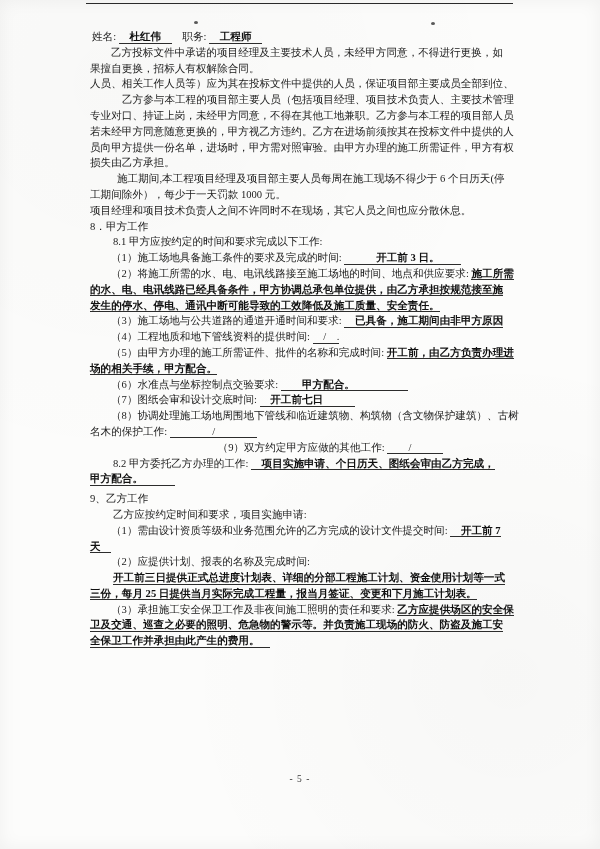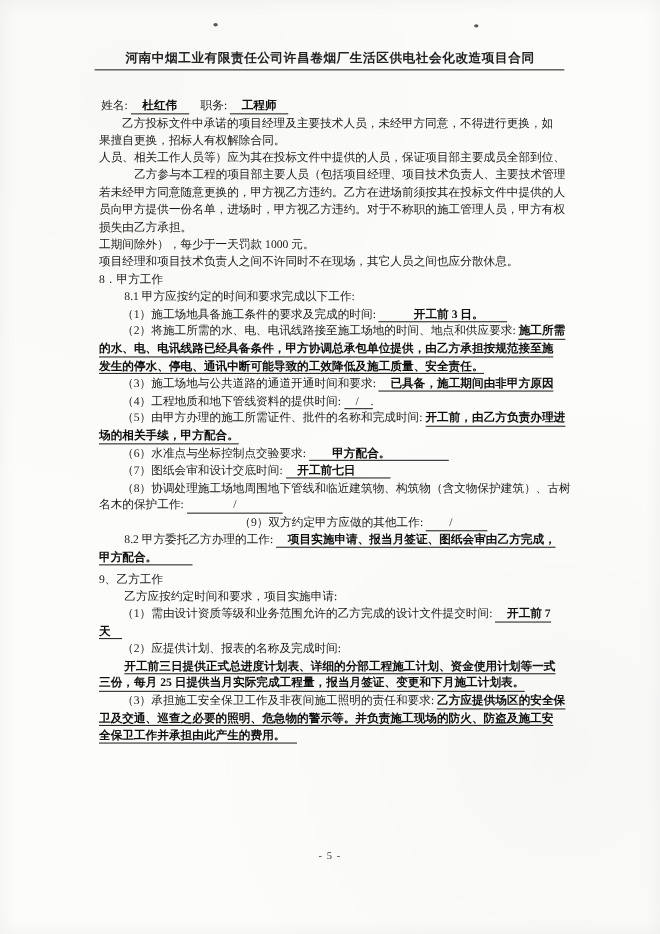--- a/index.html
+++ b/index.html
@@ -70,50 +70,51 @@
   .speck-1{left:194px;top:21px;}
   .speck-2{left:431px;top:22px;}
 </style>
 </head>
 <body>
 
 <div class="page">
   <div class="speck speck-1"></div>
   <div class="speck speck-2"></div>
 
-  <div class="title">河南中烟工业有限责任公司许昌卷烟厂生活区供电社会化改造项目合同</div>
   <div class="title-rule"></div>
 
   <div class="doc-body">
       <div class="line" style="padding-left: 2px;"><span>姓名: </span><span class="fill">　杜红伟　</span><span>　职务: </span><span class="fill">　工程师　</span></div>
       <div class="line" style="padding-left: 21px;"><span>乙方投标文件中承诺的项目经理及主要技术人员，未经甲方同意，不得进行更换，如</span></div>
       <div class="line"><span>果擅自更换，招标人有权解除合同。</span></div>
       <div class="line"><span>人员、相关工作人员等）应为其在投标文件中提供的人员，保证项目部主要成员全部到位、</span></div>
       <div class="line" style="padding-left: 32px;"><span>乙方参与本工程的项目部主要人员（包括项目经理、项目技术负责人、主要技术管理</span></div>
+      <div class="line"><span>专业对口、持证上岗，未经甲方同意，不得在其他工地兼职。乙方参与本工程的项目部人员</span></div>
       <div class="line"><span>若未经甲方同意随意更换的，甲方视乙方违约。乙方在进场前须按其在投标文件中提供的人</span></div>
-      <div class="line"><span>员向甲方提供一份名单，进场时，甲方视乙方违约。对于不称职的施工管理人员，甲方有权</span></div>
+      <div class="line"><span>员向甲方提供一份名单，进场时，甲方需对照审验。由甲方办理的施工所需证件，甲方有权</span></div>
       <div class="line"><span>损失由乙方承担。</span></div>
+      <div class="line" style="padding-left: 27px;"><span>施工期间,本工程项目经理及项目部主要人员每周在施工现场不得少于 6 个日历天(停</span></div>
       <div class="line"><span>工期间除外），每少于一天罚款 1000 元。</span></div>
       <div class="line"><span>项目经理和项目技术负责人之间不许同时不在现场，其它人员之间也应分散休息。</span></div>
       <div class="line"><span>8．甲方工作</span></div>
       <div class="line" style="padding-left: 23px;"><span>8.1 甲方应按约定的时间和要求完成以下工作:</span></div>
       <div class="line" style="padding-left: 21px;"><span>（1）施工场地具备施工条件的要求及完成的时间: </span><span class="fill">　　　开工前 3 日。　　</span></div>
       <div class="line" style="padding-left: 21px;"><span>（2）将施工所需的水、电、电讯线路接至施工场地的时间、地点和供应要求: </span><span class="fill">施工所需</span></div>
       <div class="line"><span class="fill">的水、电、电讯线路已经具备条件，甲方协调总承包单位提供，由乙方承担按规范接至施</span></div>
       <div class="line"><span class="fill">发生的停水、停电、通讯中断可能导致的工效降低及施工质量、安全责任。</span></div>
       <div class="line" style="padding-left: 21px;"><span>（3）施工场地与公共道路的通道开通时间和要求: </span><span class="fill">　已具备，施工期间由非甲方原因</span></div>
       <div class="line" style="padding-left: 21px;"><span>（4）工程地质和地下管线资料的提供时间: </span><span class="ul">　/　.</span></div>
       <div class="line" style="padding-left: 21px;"><span>（5）由甲方办理的施工所需证件、批件的名称和完成时间: </span><span class="fill">开工前，由乙方负责办理进</span></div>
       <div class="line"><span class="fill">场的相关手续，甲方配合。</span></div>
       <div class="line" style="padding-left: 21px;"><span>（6）水准点与坐标控制点交验要求: </span><span class="fill">　　甲方配合。　　　　　</span></div>
       <div class="line" style="padding-left: 21px;"><span>（7）图纸会审和设计交底时间: </span><span class="fill">　开工前七日　　　</span></div>
       <div class="line" style="padding-left: 21px;"><span>（8）协调处理施工场地周围地下管线和临近建筑物、构筑物（含文物保护建筑）、古树</span></div>
       <div class="line"><span>名木的保护工作: </span><span class="ul">　　　　/　　　　</span></div>
       <div class="line" style="padding-left: 21px; text-align: center;"><span>（9）双方约定甲方应做的其他工作: </span><span class="ul">　　/　　　</span></div>
-      <div class="line" style="padding-left: 23px;"><span>8.2 甲方委托乙方办理的工作: </span><span class="fill">　项目实施申请、报当月签证、图纸会审由乙方完成，</span></div>
+      <div class="line" style="padding-left: 23px;"><span>8.2 甲方委托乙方办理的工作: </span><span class="fill">　项目实施申请、个日历天、图纸会审由乙方完成，</span></div>
       <div class="line"><span class="fill">甲方配合。　　　</span></div>
       <div class="line gap"></div>
       <div class="line"><span>9、乙方工作</span></div>
       <div class="line" style="padding-left: 23px;"><span>乙方应按约定时间和要求，项目实施申请:</span></div>
       <div class="line" style="padding-left: 21px;"><span>（1）需由设计资质等级和业务范围允许的乙方完成的设计文件提交时间: </span><span class="fill">　开工前 7</span></div>
       <div class="line"><span class="fill">天　</span></div>
       <div class="line" style="padding-left: 21px;"><span>（2）应提供计划、报表的名称及完成时间:</span></div>
       <div class="line" style="padding-left: 23px;"><span class="fill">开工前三日提供正式总进度计划表、详细的分部工程施工计划、资金使用计划等一式</span></div>
       <div class="line"><span class="fill">三份，每月 25 日提供当月实际完成工程量，报当月签证、变更和下月施工计划表。</span></div>
       <div class="line" style="padding-left: 21px;"><span>（3）承担施工安全保卫工作及非夜间施工照明的责任和要求: </span><span class="fill">乙方应提供场区的安全保</span></div>

